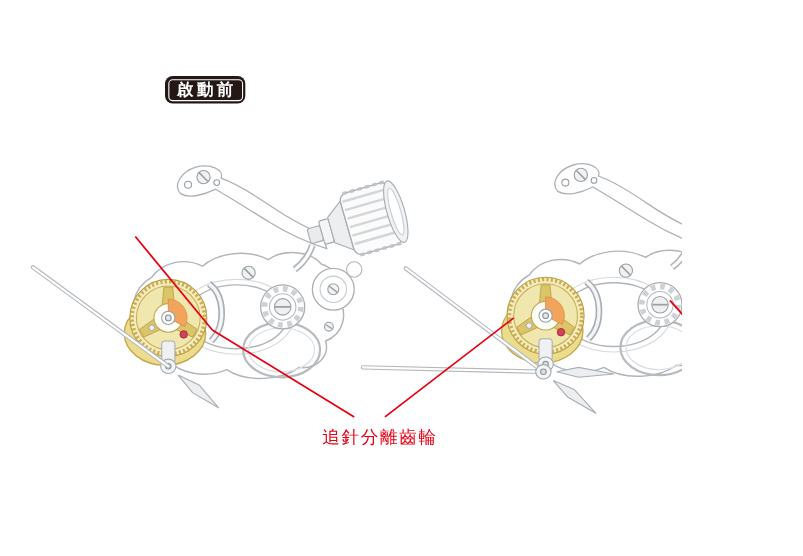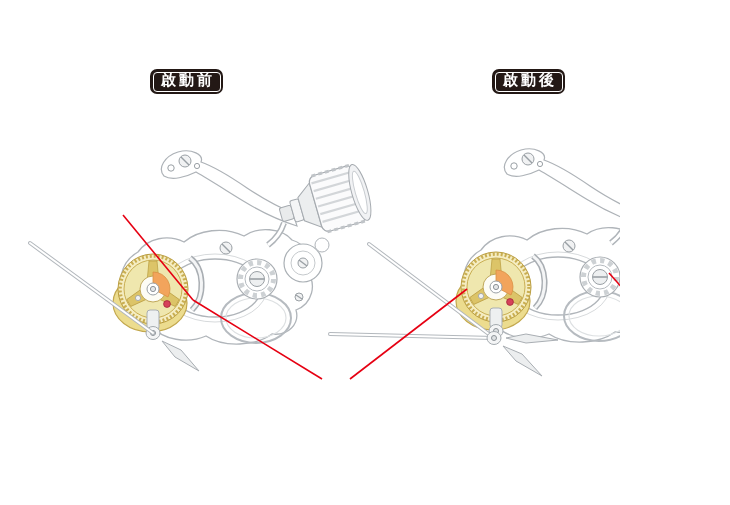--- a/index.html
+++ b/index.html
@@ -1,18 +1,18 @@
 <!DOCTYPE html>
 <html><head>
 <meta charset="utf-8">
 <style>
   html,body{margin:0;padding:0;background:#fff;}
   .stage{
     position:relative;width:620px;height:505px;background:#ffffff;
-    font-family:Liberation Mono, monospace;overflow:hidden;
+    font-family:Liberation Sans, sans-serif;overflow:hidden;
   }
   .stage svg{position:absolute;left:0;top:0;}
   .badge{
     position:absolute;background:#231815;color:#ffffff;
     font-size:15px;font-weight:bold;letter-spacing:3px;
     padding:4px 8px 4px 11px;border-radius:7px;line-height:17px;
     white-space:nowrap;z-index:3;
   }
   .badge::after{
     content:"";position:absolute;inset:2.5px;border:1px solid #ffffff;
@@ -147,16 +147,16 @@
 
     <g stroke="#e60012" stroke-width="1.6">
       <line x1="123" y1="215" x2="193" y2="300"></line>
       <line x1="193" y1="300" x2="322" y2="379"></line>
       <line x1="467" y1="289" x2="350" y2="379"></line>
       <line x1="609" y1="273" x2="657" y2="327"></line>
     </g>
   </svg>
 
   <div class="badge badge-before">啟動前</div>
-  <div class="badge badge-after">啟動後</div>
 
+  <div class="callout callout-splitgear">追針分離齒輪</div>
 
 </div>
 
 </body></html>

